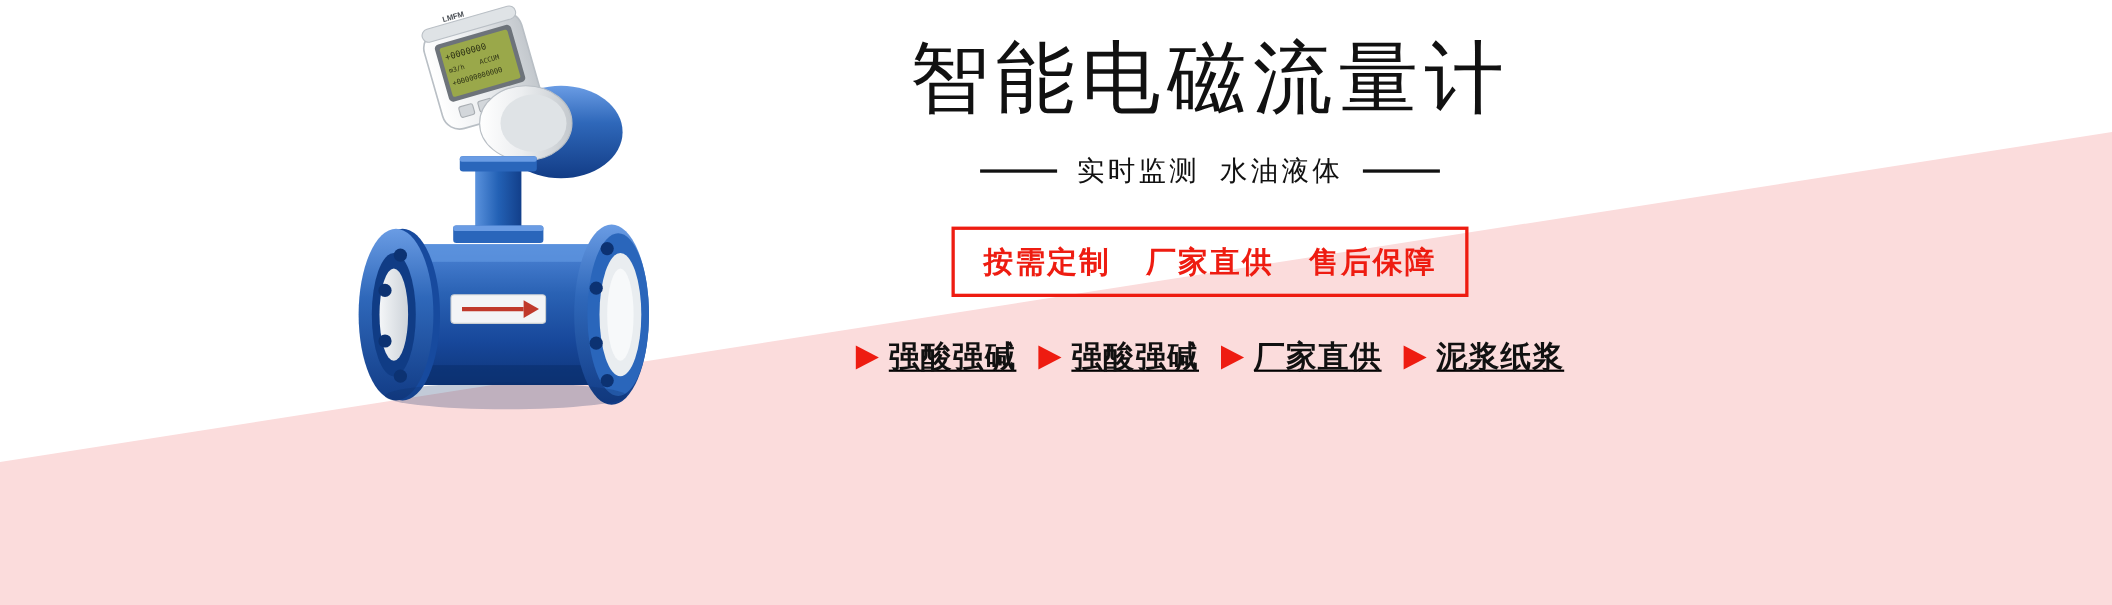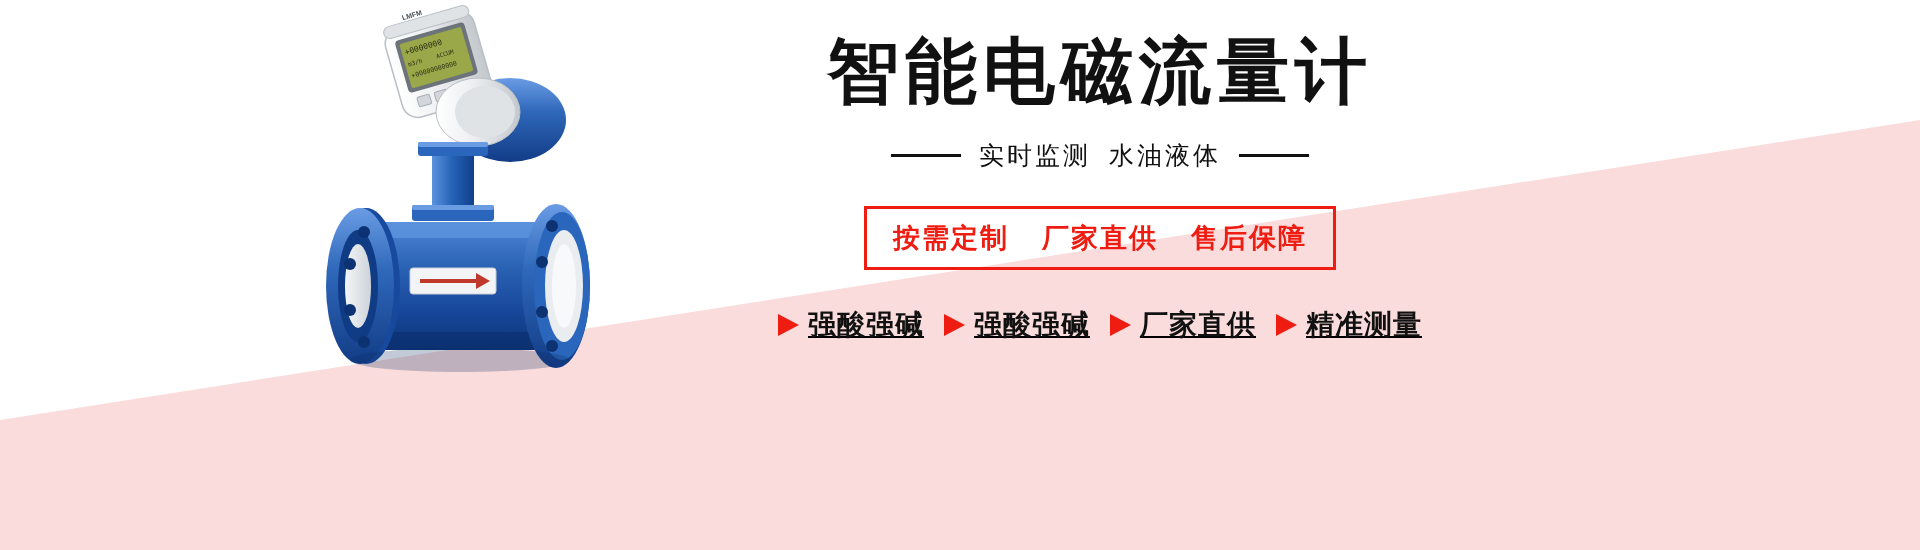--- a/index.html
+++ b/index.html
@@ -32,21 +32,21 @@
   
   .content{
     position:absolute;
     left:600px;
     top:30px;
     width:1000px;
     text-align:center;
   }
   .title{
     font-size:72px;
-    font-weight:bold;
+    font-weight:normal;
     color:#111111;
     letter-spacing:6px;
     line-height:1.15;
     margin:0;
     white-space:nowrap;
   }
   .subtitle-row{
     display:flex;
     align-items:center;
     justify-content:center;
@@ -64,20 +64,21 @@
     font-weight:normal;
     color:#111111;
     letter-spacing:3px;
     white-space:nowrap;
   }
   .promo-box{
     display:inline-block;
     margin-top:34px;
     border:3px solid #ee1c11;
     padding:11px 26px;
+    font-family:Liberation Serif, serif;
   }
   .promo-text{
     font-size:27px;
     font-weight:bold;
     color:#ee1c11;
     letter-spacing:2px;
     white-space:nowrap;
   }
   .promo-text .gap{display:inline-block;width:24px;}
   .features{
@@ -253,18 +254,18 @@
       <div class="feature">
         <span class="arrow"></span>
         <span class="feature-label">强酸强碱</span>
       </div>
       <div class="feature">
         <span class="arrow"></span>
         <span class="feature-label">厂家直供</span>
       </div>
       <div class="feature">
         <span class="arrow"></span>
-        <span class="feature-label">精准测量</span>
+        <span class="feature-label">泥浆纸浆</span>
       </div>
     </div>
 
   </div>
 </div>
 
 </body></html>

